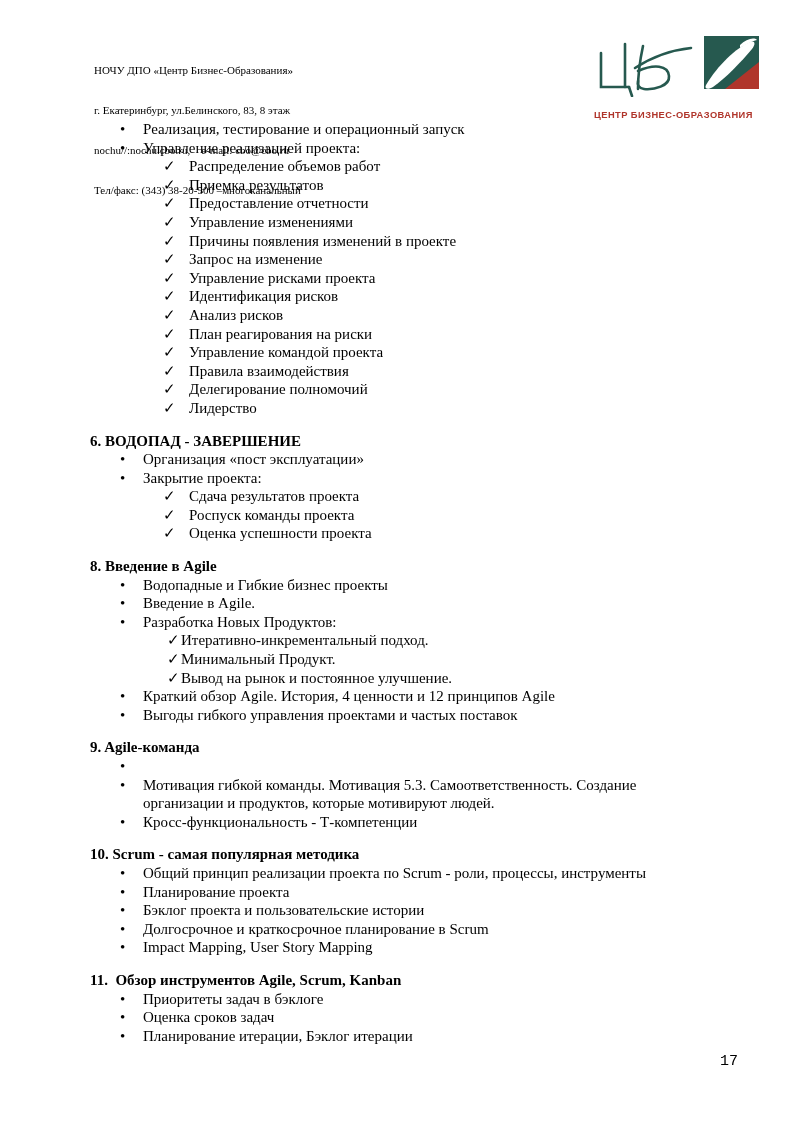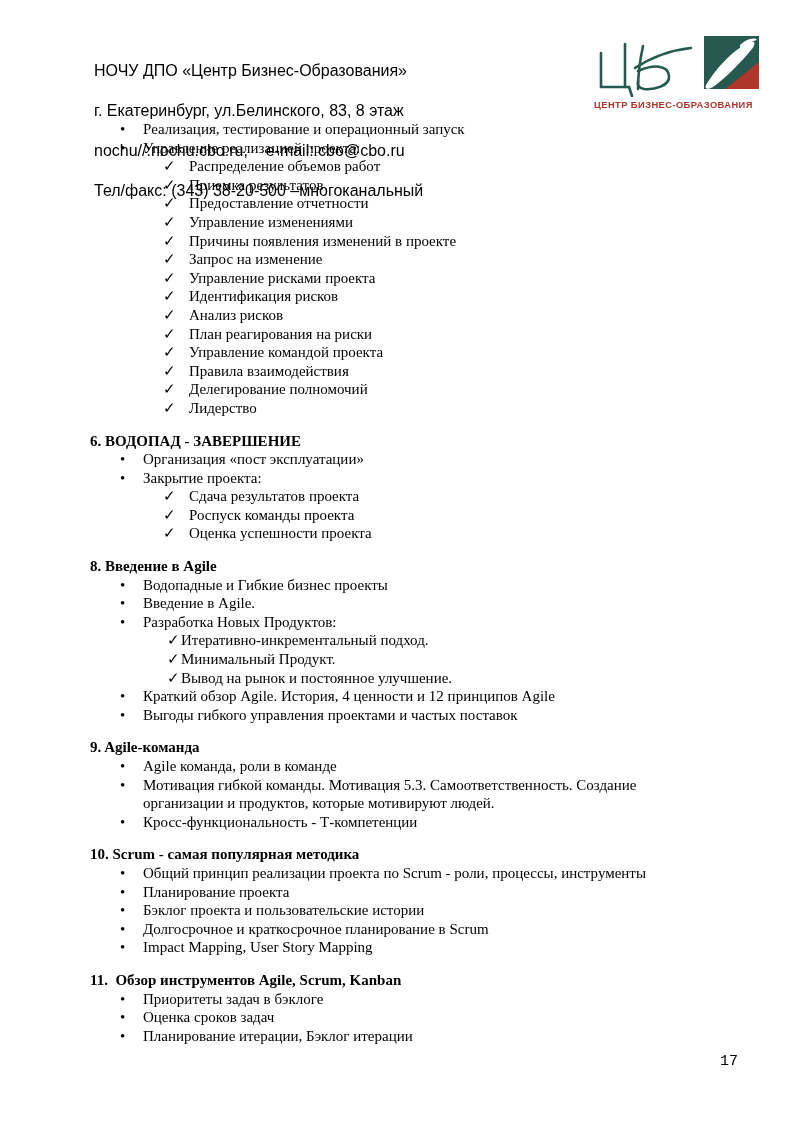--- a/index.html
+++ b/index.html
@@ -9,33 +9,33 @@
     position:relative; width:794px; height:1123px; background:#fff;
     overflow:hidden; color:#000;
     font-family:"Liberation Serif", serif;
   }
   
   .letterhead {
     position:absolute; left:94px; top:37px; right:34px;
     display:flex; justify-content:space-between; align-items:flex-start;
   }
   .company-info {
-    font-family:Liberation Sans, sans-serif;
-    font-size:16px; line-height:13.4px; white-space:pre-wrap;
+    font-family:Liberation Serif, serif;
+    font-size:11px; line-height:13.4px; white-space:pre-wrap;
   }
   .logo { width:166px; display:flex; flex-direction:column; margin-top:-2px; }
   .logo svg { width:166px; height:62px; display:block; }
   .logo-mono path { stroke:var(--teal); stroke-width:2.6; fill:none; stroke-linecap:round; }
   .logo-sq { fill:var(--teal); }
   .logo-wedge { fill:var(--red); }
   .logo-swoosh { fill:#ffffff; }
   .logo-caption {
     font-family:"Liberation Sans", sans-serif; font-weight:bold;
     font-size:9.3px; letter-spacing:0.45px; color:var(--red);
-    margin-top:3px; white-space:nowrap;
+    margin-top:13px; white-space:nowrap;
   }
   
   .content {
     position:absolute; left:90px; top:120px; width:660px;
     font-size:15px; line-height:18.6px;
   }
   .heading { font-weight:bold; margin-top:14px; white-space:pre-wrap; }
   .row { display:flex; align-items:flex-start; }
   .glyph { flex:0 0 auto; }
   .row.b  > .glyph { margin-left:30px; width:23px; }
@@ -197,21 +197,20 @@
         <span class="glyph">•</span>
         <span class="txt">Краткий обзор Agile. История, 4 ценности и 12 принципов Agile</span>
       </div>
       <div class="row b">
         <span class="glyph">•</span>
         <span class="txt">Выгоды гибкого управления проектами и частых поставок</span>
       </div>
       <div class="heading">9. Agile-команда</div>
       <div class="row b">
         <span class="glyph">•</span>
-        <span class="txt">Agile команда, роли в команде</span>
       </div>
       <div class="row b">
         <span class="glyph">•</span>
         <span class="txt">Мотивация гибкой команды. Мотивация 5.3. Самоответственность. Создание
 организации и продуктов, которые мотивируют людей.</span>
       </div>
       <div class="row b">
         <span class="glyph">•</span>
         <span class="txt">Кросс-функциональность - Т-компетенции</span>
       </div>

